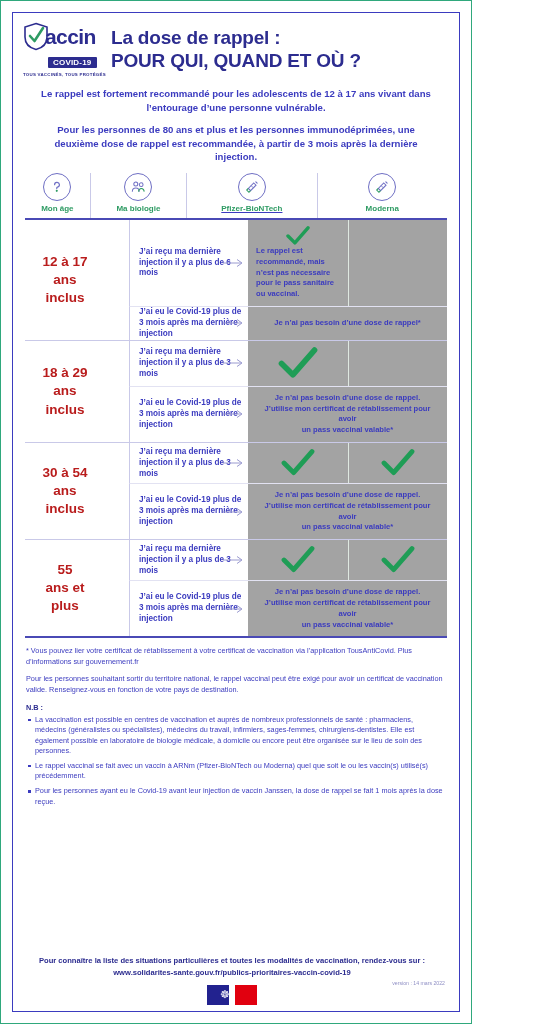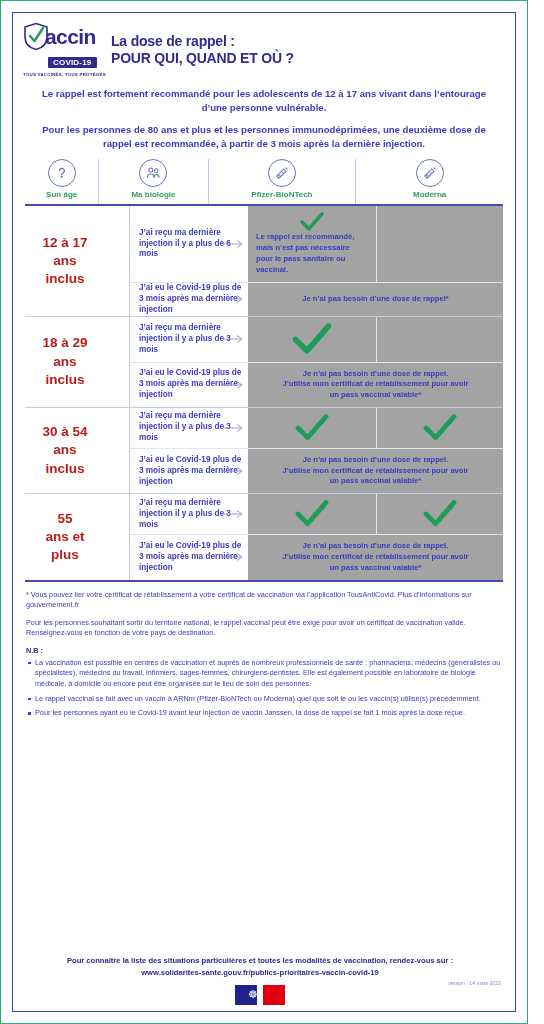--- a/index.html
+++ b/index.html
@@ -4,21 +4,21 @@
 <style>
   html,body{margin:0;padding:0;background:#ffffff;}
   body{
     width:544px;height:1024px;
     font-family:"Liberation Sans","DejaVu Sans",sans-serif;
     color:#3b3bbf;
     overflow:hidden;
   }
   .poster{
     position:relative;
-    width:528px;height:1024px;
+    width:472px;height:1024px;
     box-sizing:border-box;
     border:1px solid #2fa87c;
     background:#fff;
   }
   .inner{
     position:absolute;
     left:11px;top:11px;right:11px;bottom:11px;
     border:1px solid #3b3bbf;
     box-sizing:border-box;
     background:#fff;
@@ -42,42 +42,42 @@
     display:inline-block;background:#2c2c8f;color:#fff;
     font-size:8px;font-weight:bold;letter-spacing:0.2px;
     padding:1px 5px 1px 5px;border-radius:1px;
     margin-left:25px;margin-top:1px;
   }
   .logo-tag{
     font-size:4.4px;color:#2c2c8f;letter-spacing:0.25px;
     margin-top:3px;font-weight:bold;white-space:nowrap;
   }
   .title{
-    font-size:14px;font-weight:bold;color:#2c2c8f;
+    font-size:19px;font-weight:bold;color:#2c2c8f;
     line-height:1.18;letter-spacing:-0.2px;
   }
 
   
   .intro{padding:6px 26px 0 26px;text-align:center;}
   .intro p{
     margin:0 0 9px 0;
     font-size:9.6px;font-weight:bold;color:#3b3bbf;
     line-height:1.42;
   }
 
   
   .table{margin:6px 12px 0 12px;}
   .thead{display:flex;border-bottom:2px solid #4a4ab5;}
   .th{
     display:flex;flex-direction:column;align-items:center;
     justify-content:flex-end;padding-bottom:5px;
   }
   .th.c1{width:80px;}
   .th.c2{width:118px;border-left:1px solid #c9c9e8;}
-  .th.c3{width:160px;border-left:1px solid #c9c9e8;}
+  .th.c3{width:160px;border-left:1px solid #c9c9e8;text-decoration:underline;}
   .th.c4{width:160px;border-left:1px solid #c9c9e8;}
   .th-icon{
     width:26px;height:26px;border-radius:50%;
     border:1px solid #6f6fc4;
     display:flex;align-items:center;justify-content:center;
     margin-bottom:3px;
   }
   .th-label{
     font-size:8px;font-weight:bold;color:#2e9b63;
     white-space:nowrap;
@@ -213,21 +213,21 @@
 
   <div class="table">
     <div class="thead">
       <div class="th c1">
         <span class="th-icon">
           <svg viewBox="0 0 20 20" width="16" height="16">
             <path d="M7 7.2a3 3 0 1 1 3.6 2.9c-.7.2-.9.7-.9 1.3v.6" fill="none" stroke="#6f6fc4" stroke-width="1.5" stroke-linecap="round"></path>
             <circle cx="9.7" cy="14.8" r="1.3" fill="#2e9b63"></circle>
           </svg>
         </span>
-        <span class="th-label">Sun âge</span>
+        <span class="th-label">Mon âge</span>
       </div>
       <div class="th c2">
         <span class="th-icon">
           <svg viewBox="0 0 22 20" width="17" height="16">
             <circle cx="7.5" cy="6" r="2.6" fill="none" stroke="#6f6fc4" stroke-width="1.3"></circle>
             <circle cx="14.5" cy="7" r="2.4" fill="none" stroke="#6f6fc4" stroke-width="1.3"></circle>
             <path d="M3 16c0-3 2.2-4.6 4.5-4.6S12 13 12 16" fill="none" stroke="#6f6fc4" stroke-width="1.3"></path>
             <path d="M11 16c.3-2.6 2-4 3.6-4 2 0 3.6 1.6 3.8 4" fill="none" stroke="#2e9b63" stroke-width="1.3"></path>
           </svg>
         </span>

